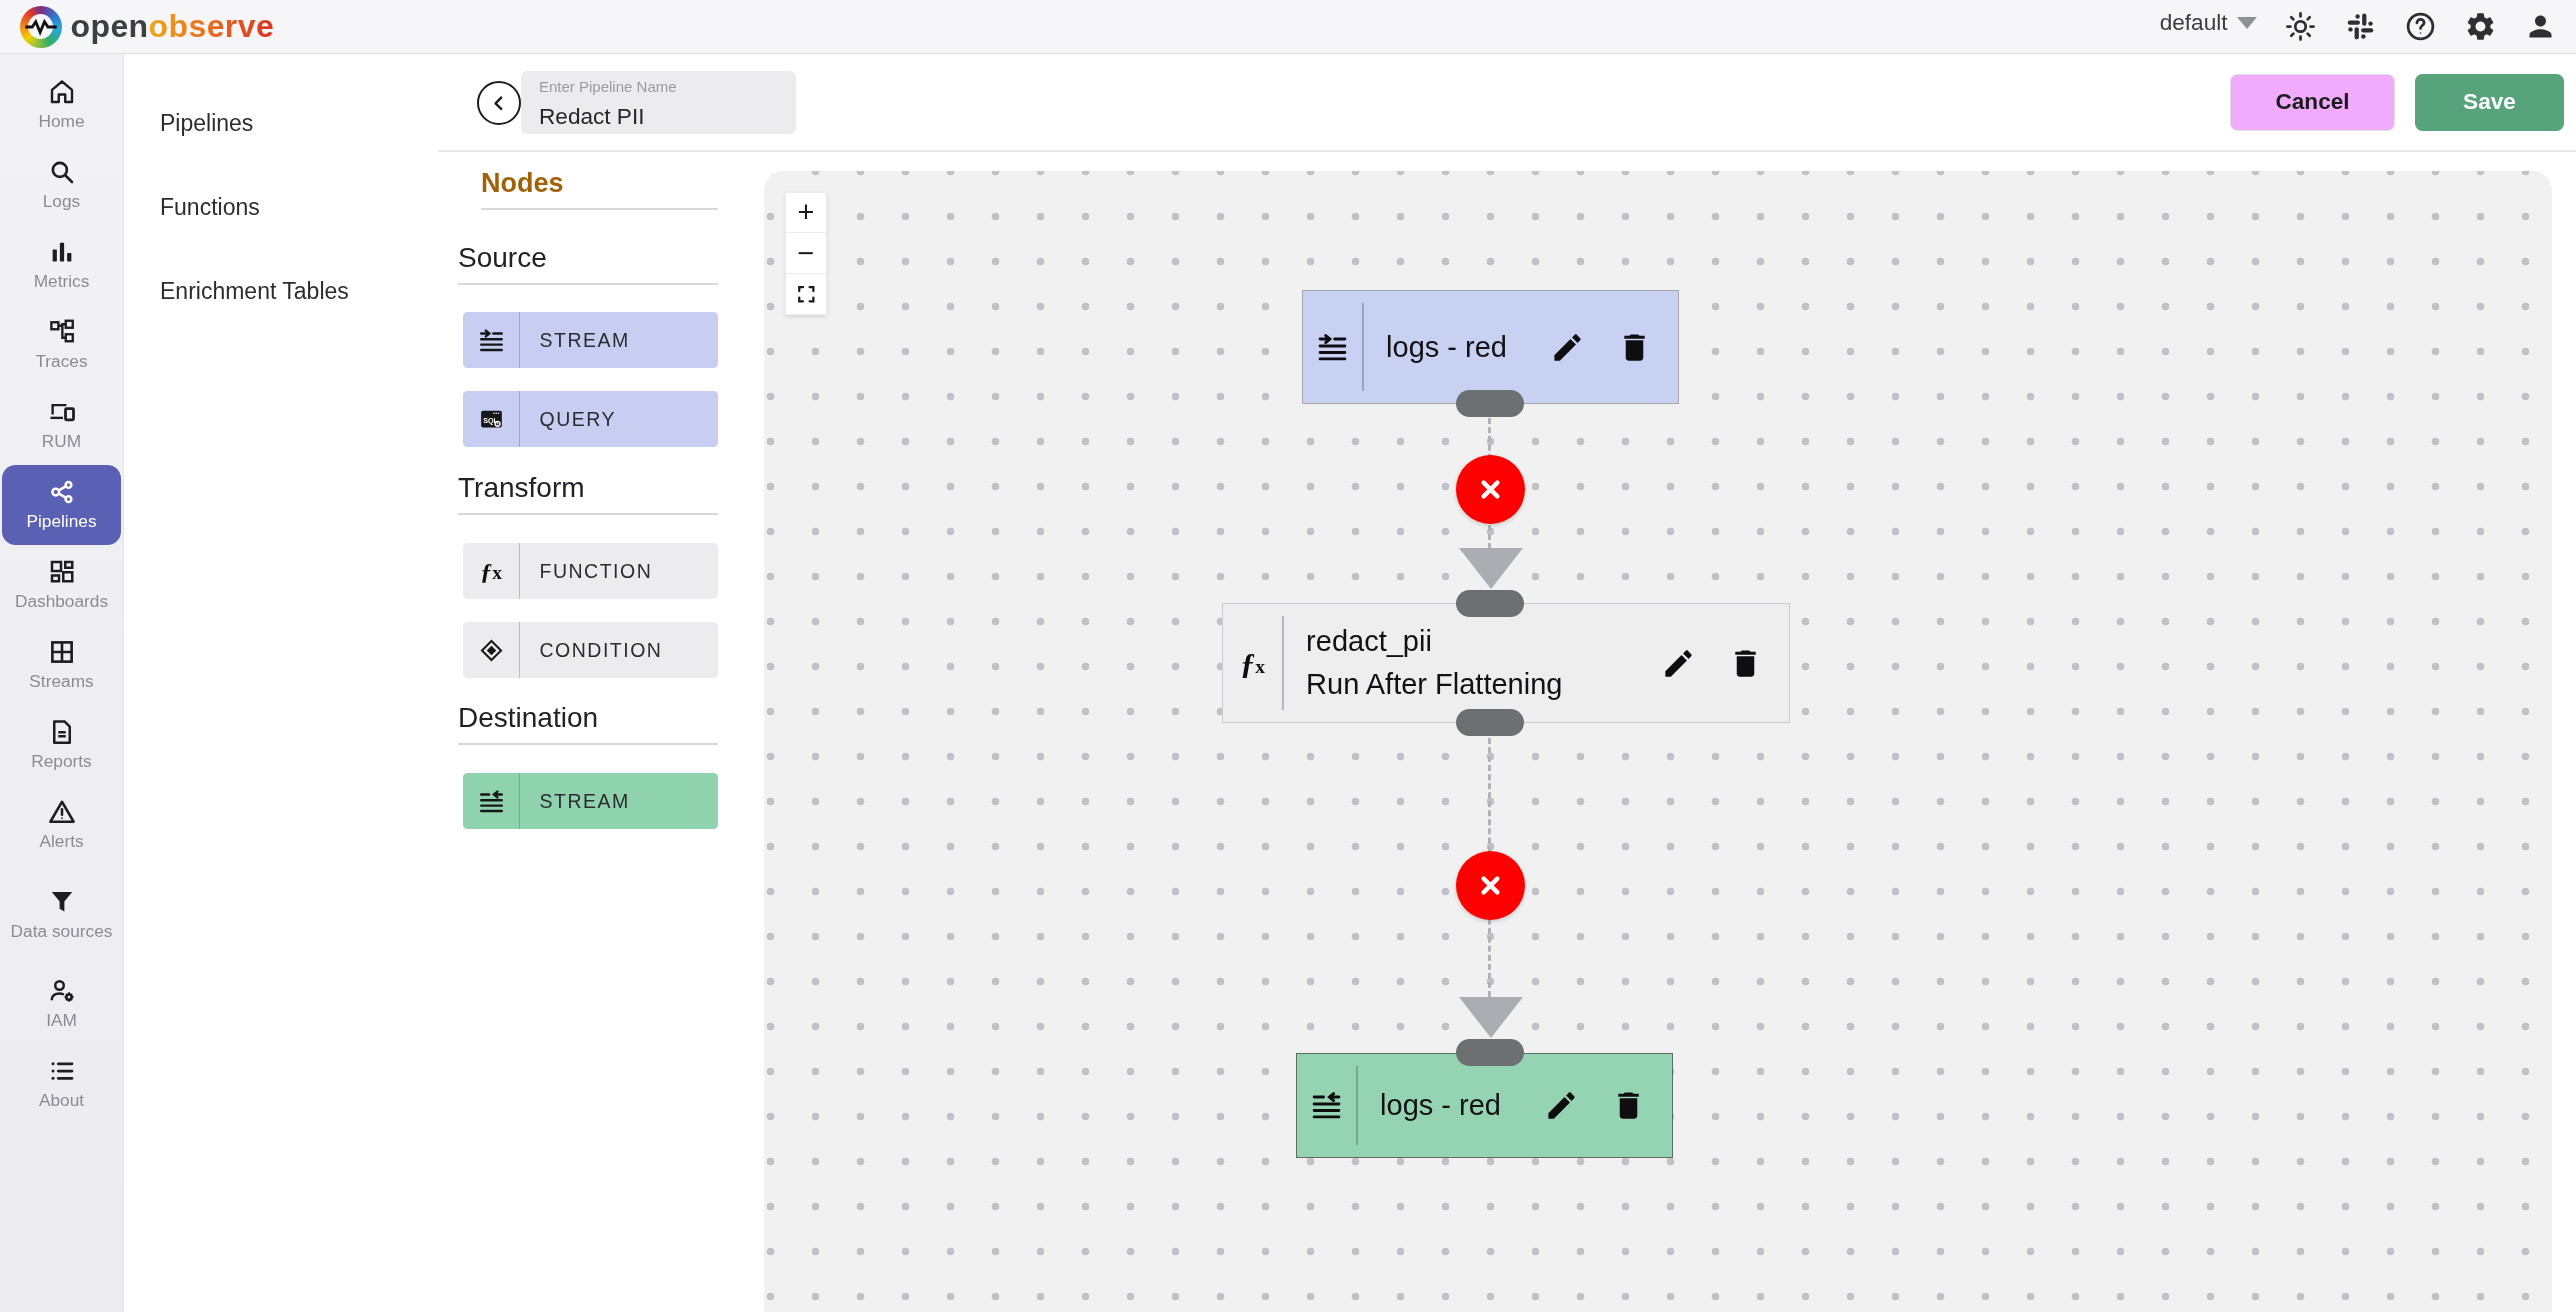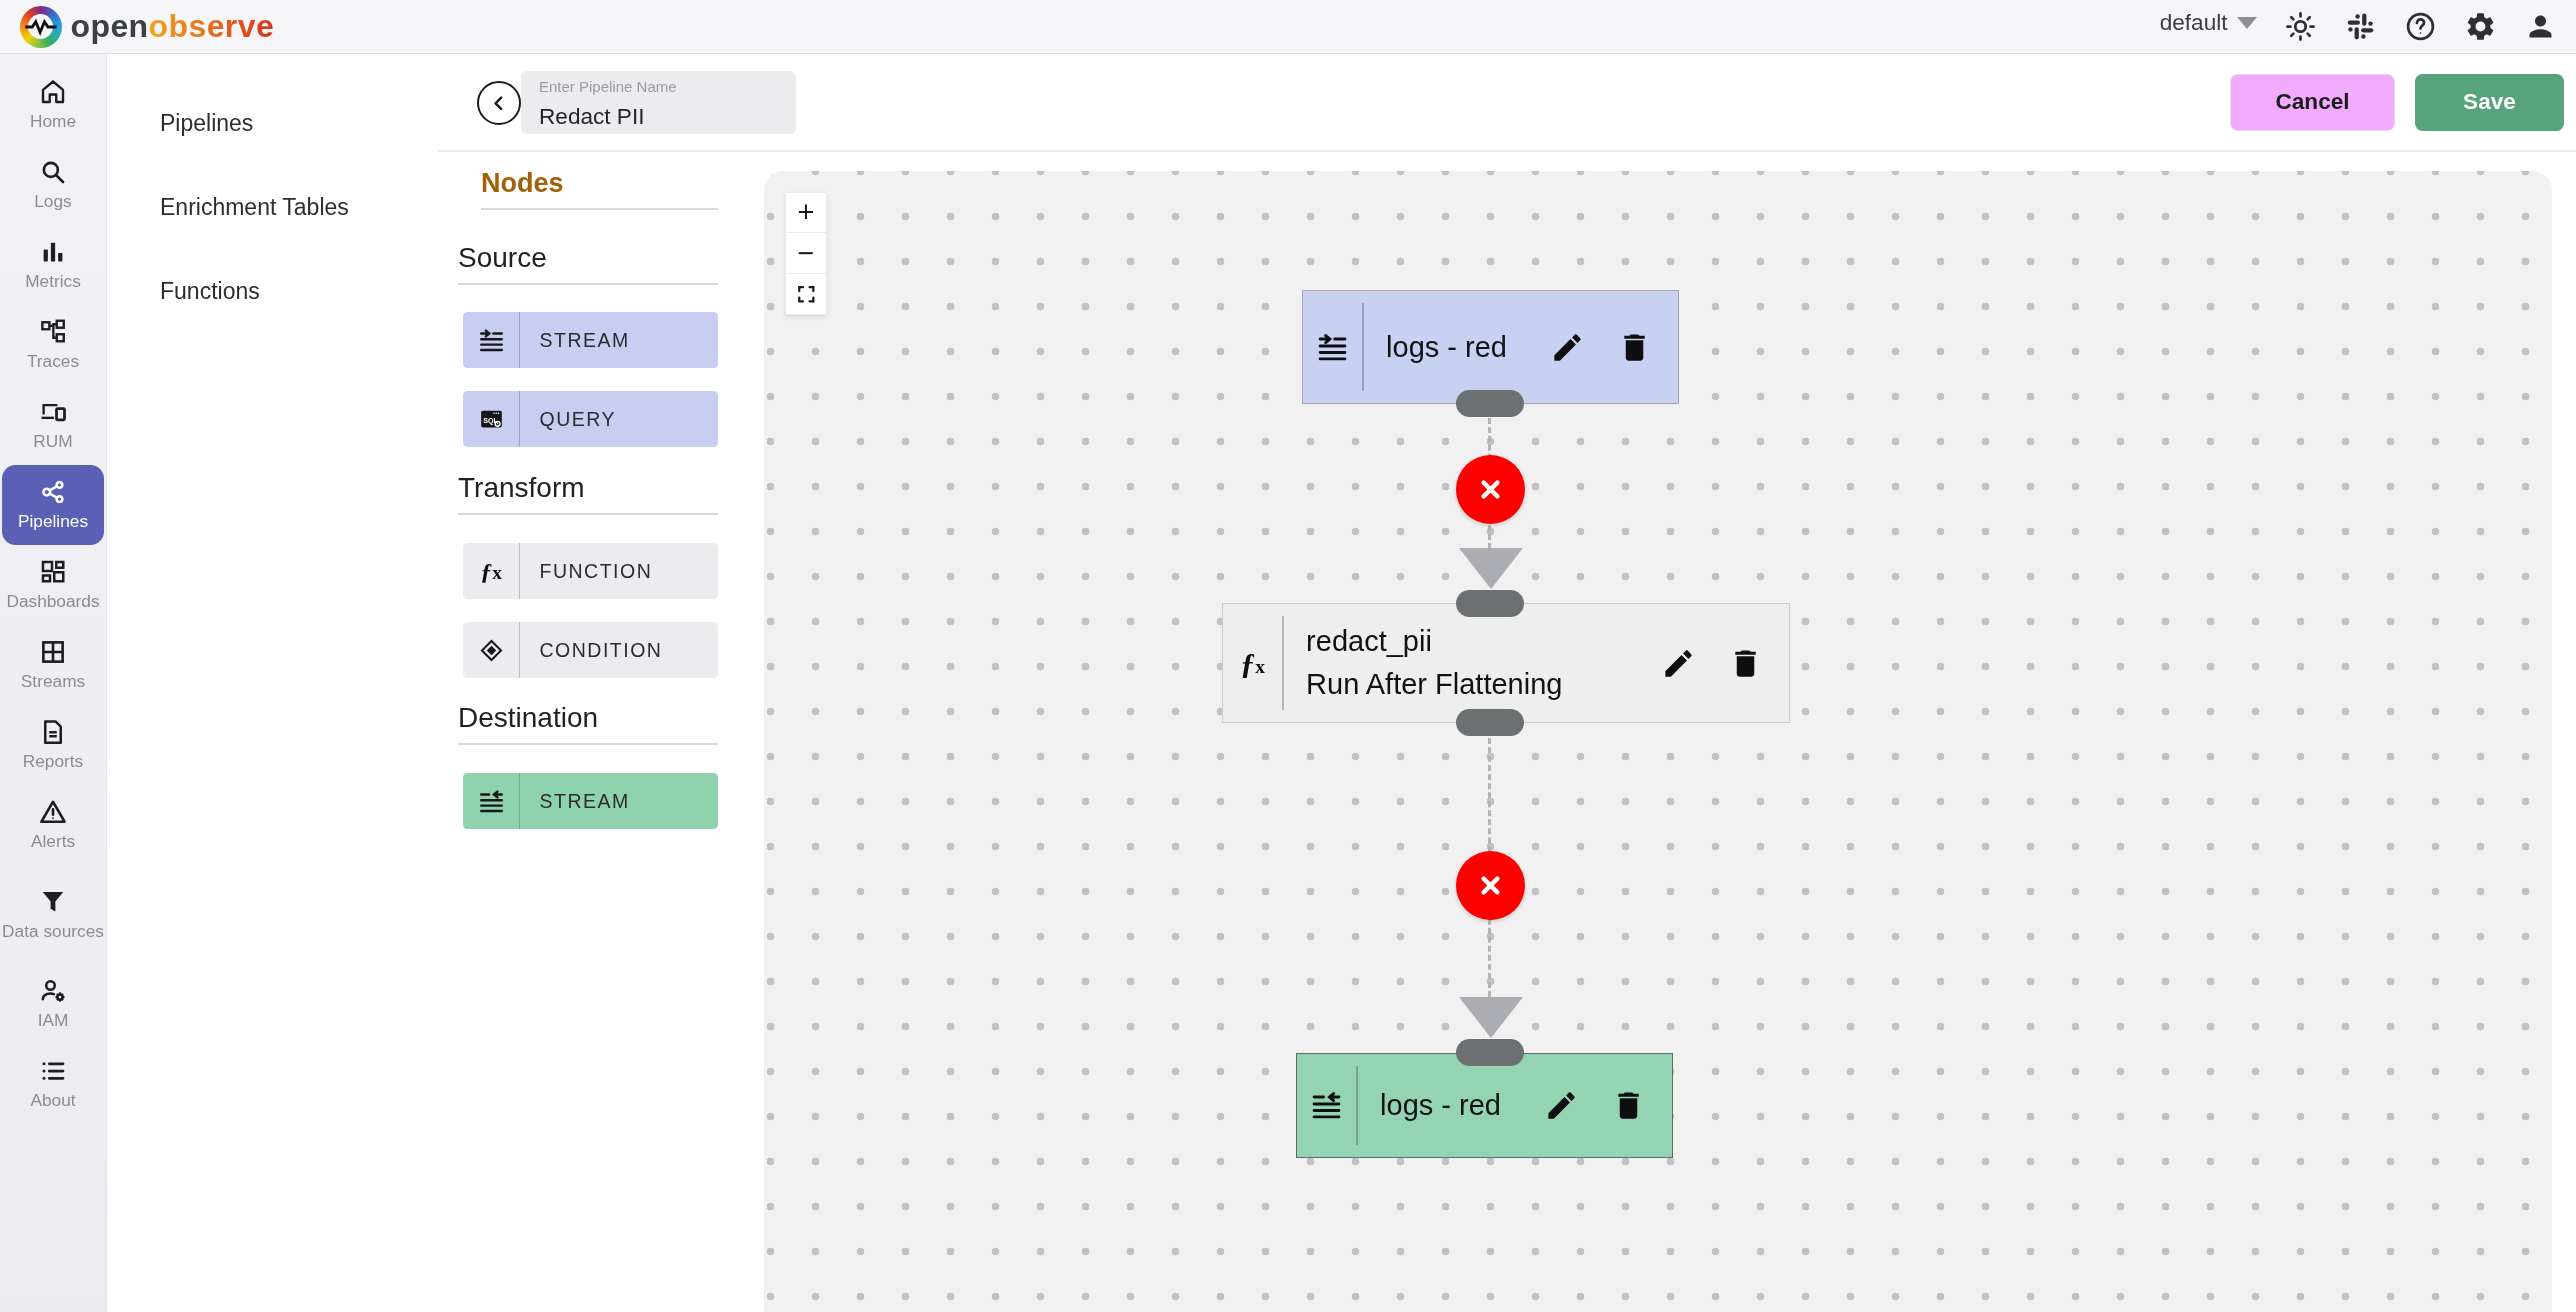--- a/index.html
+++ b/index.html
@@ -23,21 +23,21 @@
   .logo-text { font-size:32px; font-weight:bold; color:#3d4043; letter-spacing:0.4px; }
   .logo-text .observe { background:linear-gradient(90deg,#f2a51d,#d9341f);
     -webkit-background-clip:text; background-clip:text; color:transparent; }
   .top-right { display:flex; align-items:flex-start; gap:27px; }
   .org { display:flex; align-items:center; gap:9px; font-size:22.6px; color:#3c3c40; cursor:pointer; }
   .caret { width:0; height:0; border-left:10.5px solid transparent; border-right:10.5px solid transparent; border-top:12px solid #8f8f96; }
   .tb-icon { width:33px; height:33px; color:#2e2e33; display:flex; align-items:center; justify-content:center; }
 
   
   .sidebar {
-    position:absolute; top:54px; left:0; width:107px; bottom:0;
+    position:absolute; top:54px; left:0; width:124px; bottom:0;
     background:linear-gradient(180deg,#f2f2f6,#ececf0); border-right:1.5px solid #e4e4e9;
     padding-top:10.5px; display:flex; flex-direction:column; z-index:5;
   }
   .nav-item { height:80px; display:flex; flex-direction:column; align-items:center;
     justify-content:center; gap:5.3px; color:#1d1d22; cursor:pointer; }
   .nav-item.tall { height:99px; }
   .nav-label { font-size:17.3px; color:#8b8b93; text-align:center; line-height:1.12; }
   .nav-item.active { background:#5a61b4; border-radius:13.5px; margin:0 2.3px; color:#fff; }
   .nav-item.active .nav-label { color:#fff; }
   .nav-icon { width:30px; height:30px; }
@@ -269,24 +269,24 @@
       </svg>
     <span class="nav-label">About</span>
   </div>
 </div>
 
 <div class="subsidebar">
   <div class="sub-item">
       <span>Pipelines</span>
     </div>
   <div class="sub-item">
+      <span>Functions</span>
+    </div>
+  <div class="sub-item">
       <span>Enrichment Tables</span>
-    </div>
-  <div class="sub-item">
-      <span>Functions</span>
     </div>
 </div>
 
 <div class="main">
 
   <div class="back-btn">
     <svg viewBox="0 0 24 24" width="22.6" height="22.6" fill="none" stroke="#1c1c1f" stroke-width="2.6" stroke-linecap="round" stroke-linejoin="round">
         <path d="M14 6l-6 6 6 6"></path>
       </svg>
   </div>

